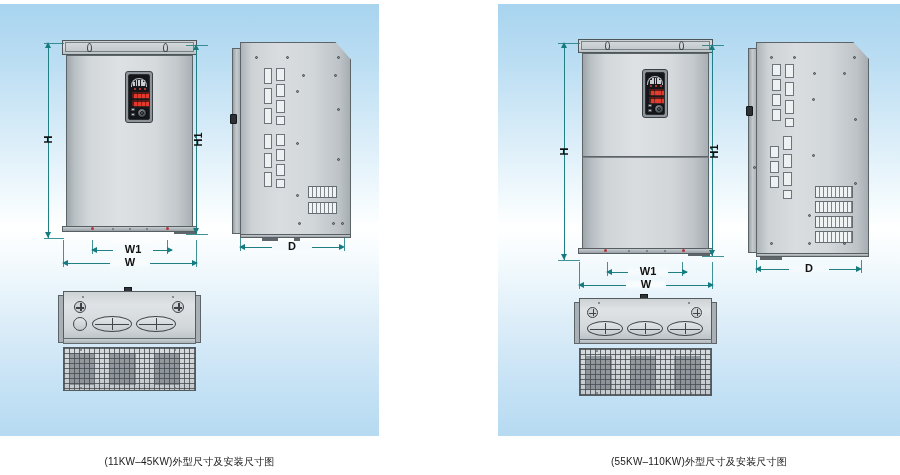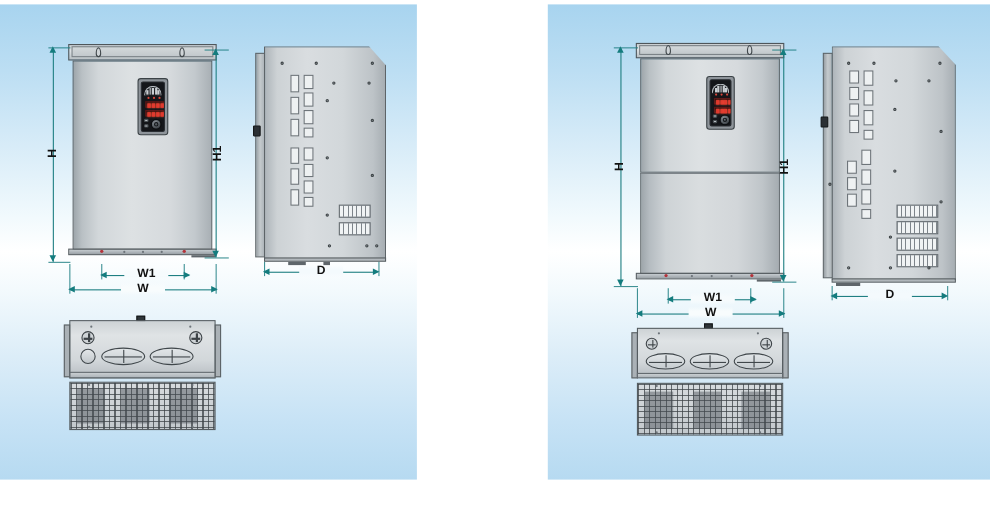--- a/index.html
+++ b/index.html
@@ -728,14 +728,16 @@
       <div class="bv-shade" style="left:56px; top:62px; width:26px; height:34px;"></div>
       <div class="bv-shade" style="left:100px; top:62px; width:26px; height:34px;"></div>
       <div class="small-dot" style="left:22px; top:56px;"></div>
       <div class="small-dot" style="left:116px; top:56px;"></div>
       <div class="small-dot" style="left:22px; top:98px;"></div>
       <div class="small-dot" style="left:116px; top:98px;"></div>
     </div>
 
   </div>
 
+  <div class="caption" id="caption-left">(11KW–45KW)外型尺寸及安装尺寸图</div>
+  <div class="caption" id="caption-right">(55KW–110KW)外型尺寸及安装尺寸图</div>
 
 </div>
 
 </body></html>

